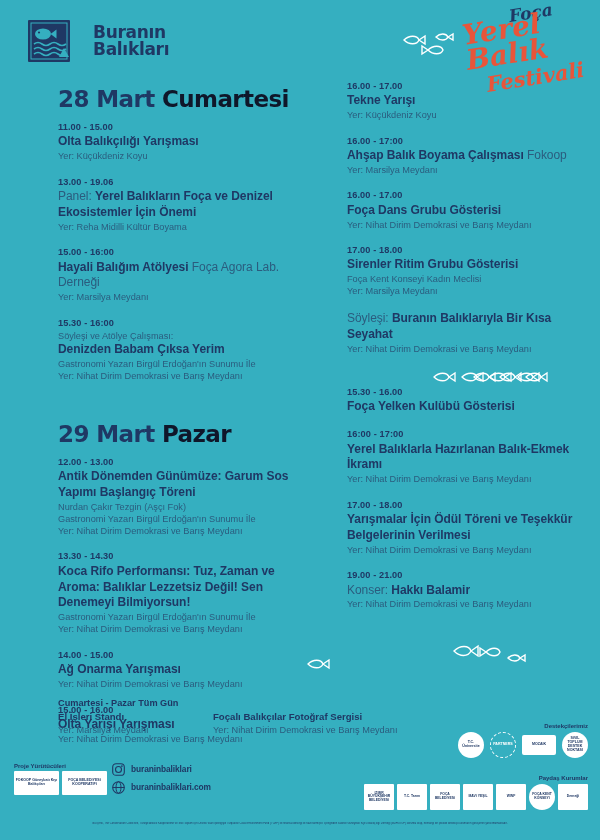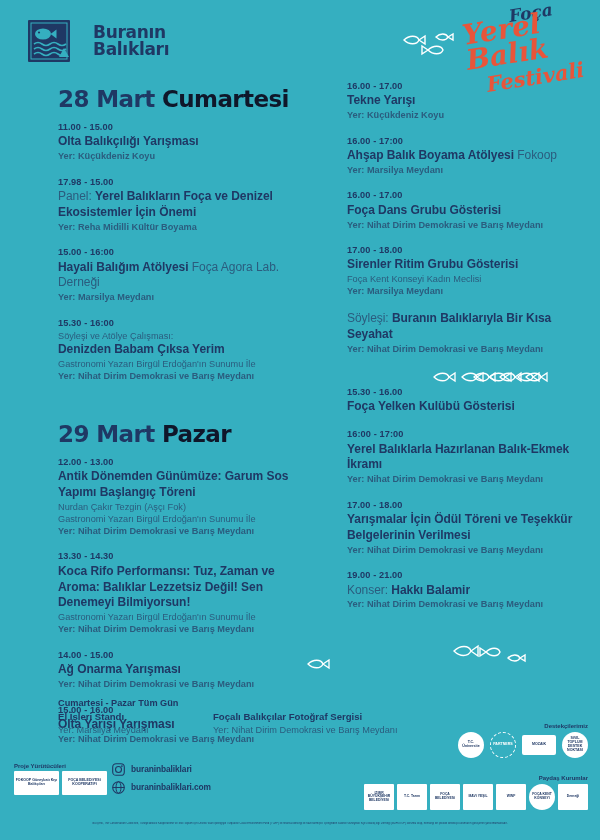--- a/index.html
+++ b/index.html
@@ -54,21 +54,21 @@
     font-size: 9.2px; font-weight: bold; color: #1F3864;
     letter-spacing: 0.1px; line-height: 1.45;
   }
   .evt .title {
     font-size: 12px; font-weight: bold; color: #1F3864;
     line-height: 1.32; letter-spacing: -0.05px;
   }
   .evt .title .sub { font-weight: normal; color: #2B5C7E; }
   .evt .pre { font-weight: normal; color: #2B5C7E; }
   .evt .note { font-size: 9.2px; font-weight: normal; color: #2B5C7E; line-height: 1.32; }
-  .evt .place { font-size: 9.2px; font-weight: bold; color: #2B5C7E; line-height: 1.36; }
+  .evt .place { font-size: 9.2px; font-weight: normal; color: #2B5C7E; line-height: 1.36; }
 
   
   .allday { position: absolute; left: 58px; top: 697px; width: 500px; }
   .allday-row { display: flex; gap: 0; }
   .allday-col-a { width: 155px; }
   .allday-col-b { width: 330px; padding-top: 13px; }
   .allday .head { font-size: 9.2px; font-weight: bold; color: #1F3864; line-height: 1.45; }
   .allday .name { font-size: 9.6px; font-weight: bold; color: #1F3864; line-height: 1.45; }
   .allday .place { font-size: 9.2px; color: #2B5C7E; line-height: 1.45; }
 
@@ -179,21 +179,21 @@
       <span class="dow">Cumartesi</span>
     </div>
 
     <div class="evt">
       <div class="time">11.00 - 15.00</div>
       <div class="title">Olta Balıkçılığı Yarışması</div>
       <div class="place">Yer: Küçükdeniz Koyu</div>
     </div>
 
     <div class="evt">
-      <div class="time">17.98 - 15.00</div>
+      <div class="time">13.00 - 19.06</div>
       <div class="title"><span class="pre">Panel: </span><span>Yerel Balıkların Foça ve Denizel Ekosistemler İçin Önemi</span></div>
       <div class="place">Yer: Reha Midilli Kültür Boyama</div>
     </div>
 
     <div class="evt">
       <div class="time">15.00 - 16:00</div>
       <div class="title"><span>Hayali Balığım Atölyesi</span> <span class="sub">Foça Agora Lab. Derneği</span></div>
       <div class="place">Yer: Marsilya Meydanı</div>
     </div>
 
@@ -241,21 +241,21 @@
   <div class="col col-right">
 
     <div class="evt">
       <div class="time">16.00 - 17.00</div>
       <div class="title">Tekne Yarışı</div>
       <div class="place">Yer: Küçükdeniz Koyu</div>
     </div>
 
     <div class="evt">
       <div class="time">16.00 - 17:00</div>
-      <div class="title"><span>Ahşap Balık Boyama Atölyesi</span> <span class="sub">Fokoop</span></div>
+      <div class="title"><span>Ahşap Balık Boyama Çalışması</span> <span class="sub">Fokoop</span></div>
       <div class="place">Yer: Marsilya Meydanı</div>
     </div>
 
     <div class="evt">
       <div class="time">16.00 - 17.00</div>
       <div class="title">Foça Dans Grubu Gösterisi</div>
       <div class="place">Yer: Nihat Dirim Demokrasi ve Barış Meydanı</div>
     </div>
 
     <div class="evt">

